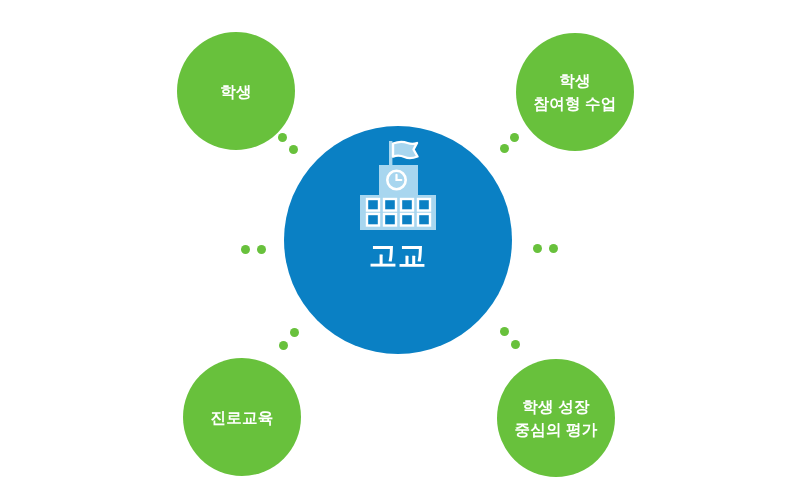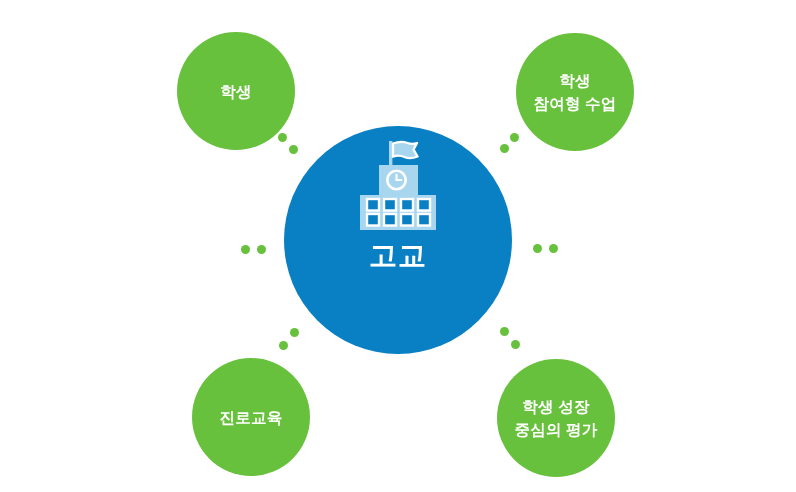--- a/index.html
+++ b/index.html
@@ -33,21 +33,21 @@
     font-weight: 700;
     line-height: 23px;
     letter-spacing: 0.2px;
     white-space: nowrap;
   }
   .sat-text span { display: block; }
   .pos-tl { left: 177px; top: 32px; }
   .pos-tr { left: 516px; top: 33px; }
   .pos-ml { left: 117px; top: 191px; }
   .pos-mr { left: 573px; top: 192px; }
-  .pos-bl { left: 192px; top: 358px; }
+  .pos-bl { left: 183px; top: 358px; }
   .pos-br { left: 497px; top: 359px; }
   
   .center-circle {
     position: absolute;
     left: 284px;
     top: 126px;
     width: 228px;
     height: 228px;
     border-radius: 50%;
     background: #0a80c4;

